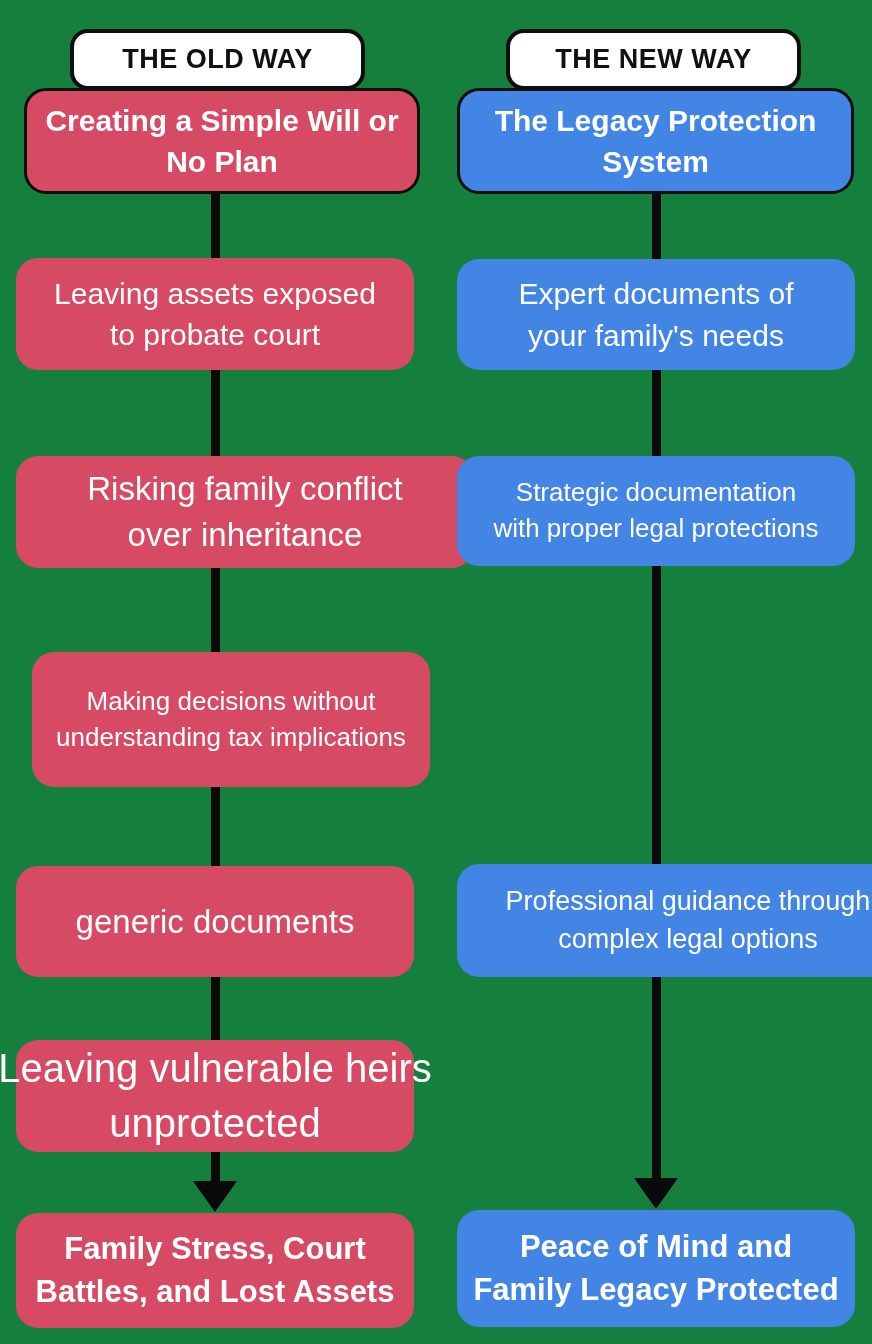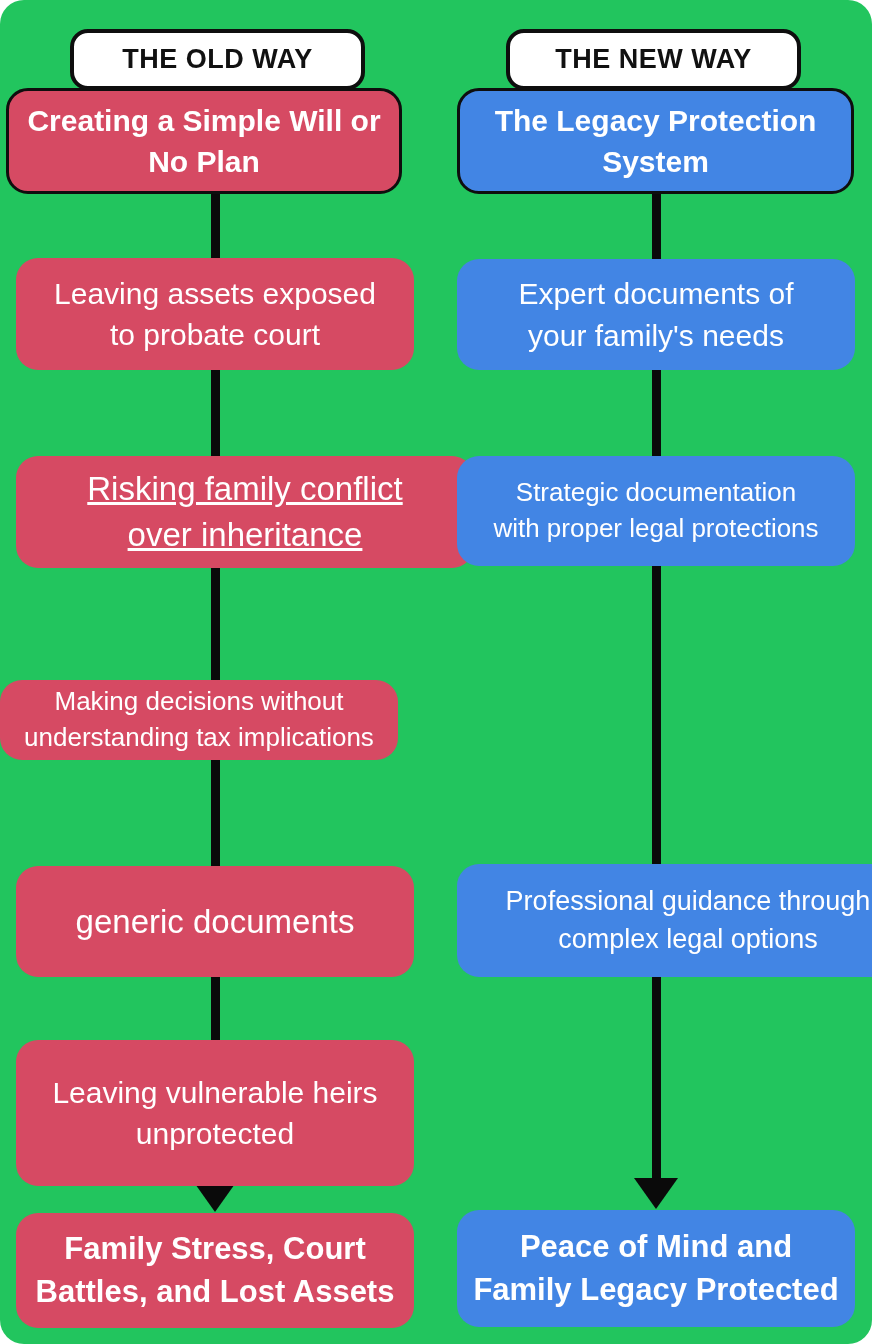--- a/index.html
+++ b/index.html
@@ -1,22 +1,21 @@
 <!DOCTYPE html>
 <html style="--red: #d64a63; --blue: #4285e4; --line: #0a0a0a;"><head>
 <meta charset="utf-8">
 <style>
   html,body{margin:0;padding:0;background:#ffffff;}
   .canvas{
     position:relative;
     width:872px;height:1344px;
-    background:#22c55e;
+    background:#15803d;
     font-family:"Liberation Sans", sans-serif;
     overflow:hidden;
-    border-radius:24px;
   }
   
   .vline{
     position:absolute;
     width:9px;
     background:var(--line,#0a0a0a);
     z-index:1;
     border-radius:2px;
   }
   .vline.left{left:211px;top:185px;height:1000px;}
@@ -59,26 +58,26 @@
     z-index:2;
     box-sizing:border-box;
     line-height:1.38;
   }
   .box .line{display:block;white-space:nowrap;}
   .box.red{background:var(--red,#d64a63);}
   .box.blue{background:var(--blue,#4285e4);}
   .box.bordered{border:3px solid #0e0e0e;z-index:3;}
   .box.bold{font-weight:bold;}
   
-  .l-b1{left:6px;top:88px;width:396px;height:106px;font-size:30px;}
+  .l-b1{left:24px;top:88px;width:396px;height:106px;font-size:30px;}
   .l-b2{left:16px;top:258px;width:398px;height:112px;font-size:30px;}
-  .l-b3{left:16px;top:456px;width:458px;height:112px;font-size:33px;text-decoration:underline;}
-  .l-b4{left:0;top:652px;width:398px;height:80px;font-size:26px;margin-top:28px;}
+  .l-b3{left:16px;top:456px;width:458px;height:112px;font-size:33px;}
+  .l-b4{left:32px;top:652px;width:398px;height:135px;font-size:26px;}
   .l-b5{left:16px;top:866px;width:398px;height:111px;font-size:33px;}
-  .l-b6{left:16px;top:1040px;width:398px;height:146px;font-size:30px;}
+  .l-b6{left:16px;top:1040px;width:398px;height:112px;font-size:40px;}
   .l-b7{left:16px;top:1213px;width:398px;height:115px;font-size:31px;}
   
   .r-b1{left:457px;top:88px;width:397px;height:106px;font-size:30px;}
   .r-b2{left:457px;top:259px;width:398px;height:111px;font-size:30px;}
   .r-b3{left:457px;top:456px;width:398px;height:110px;font-size:26px;}
   .r-b4{left:457px;top:864px;width:462px;height:113px;font-size:27px;}
   .r-b5{left:457px;top:1210px;width:398px;height:117px;font-size:31px;text-align:right;}
 </style>
 </head>
 <body>

